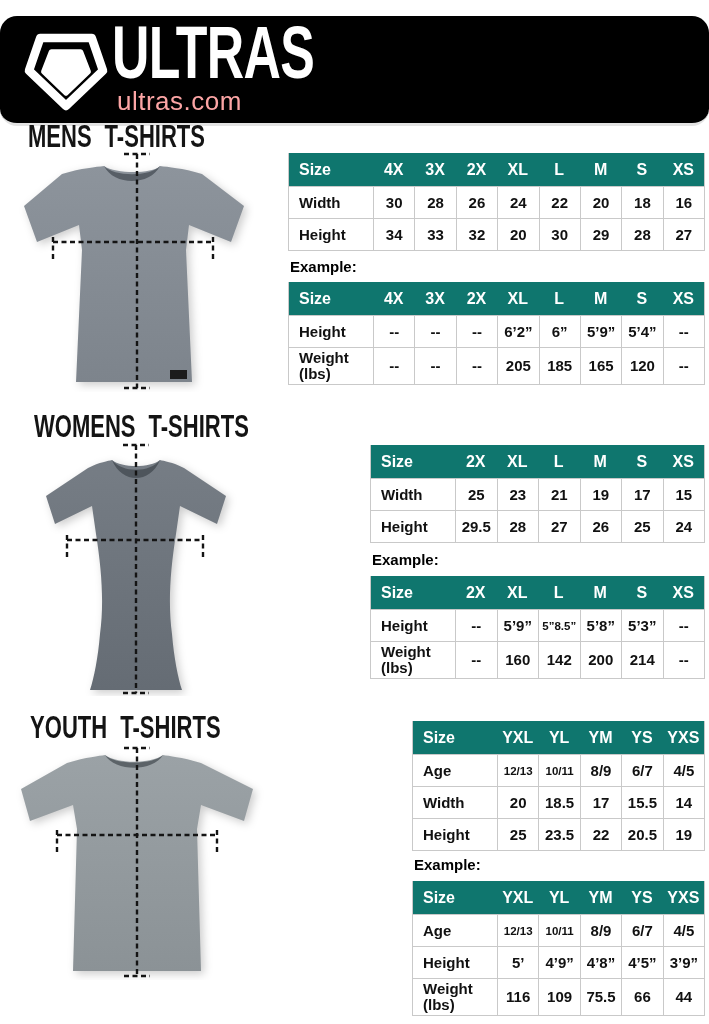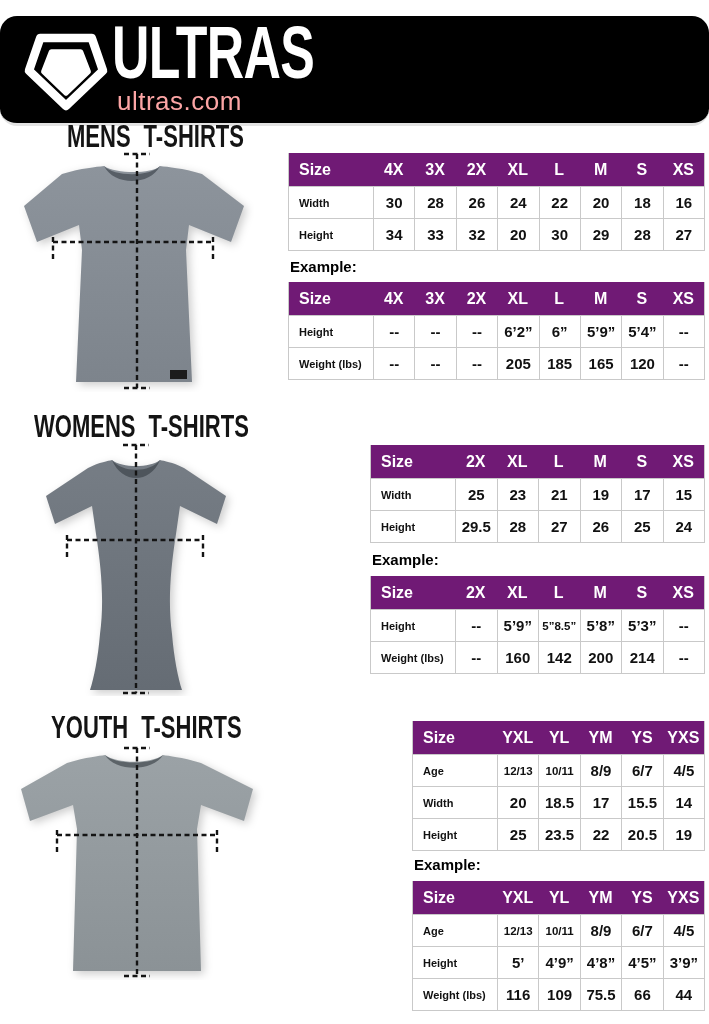--- a/index.html
+++ b/index.html
@@ -7,40 +7,40 @@
 
   
   .header { position:absolute; left:0; top:16px; width:709px; height:107px; background:#000;
             border-bottom:3px solid #e3e3e3;border-radius:17px; }
   .logo-badge { position:absolute; left:22px; top:10px; width:88px; height:86px; }
   .brand { position:absolute; left:112px; top:-6px; color:#fff; font-weight:bold; font-size:74px;
            letter-spacing:-1px; transform:scaleX(0.70); transform-origin:left top; white-space:nowrap; }
   .site  { position:absolute; left:117px; top:70px; color:#fca5a5; font-size:26px; letter-spacing:0.5px; }
 
   
-  .section-title { position:absolute; left:0; width:272px; text-align:right; color:#141414;
+  .section-title { position:absolute; left:0; width:272px; text-align:left; color:#141414;
                    font-weight:bold; font-size:29px; white-space:nowrap; }
   .section-title span { display:inline-block; transform:scaleX(0.76) scaleY(1.08); transform-origin:center; word-spacing:9px; }
   #mens-title   { top:120px; }
   #womens-title { top:410px; }
   #youth-title  { top:711px; }
 
   
   .example-label { position:absolute; font-weight:bold; font-size:15px; color:#000000; }
 
   
   .sztable { position:absolute; background:#fff; border:1px solid #c9c9c9; border-top:none; box-sizing:border-box; }
   .trow { display:flex; align-items:stretch; min-height:31px; border-top:1px solid #c9c9c9; }
-  .trow.thead { background:#701a75; color:#fff; border-top:none; min-height:33px; }
+  .trow.thead { background:#0f766e; color:#fff; border-top:none; min-height:33px; }
   .tcell { flex:1 1 0; display:flex; align-items:center; justify-content:center;
            font-weight:bold; font-size:15px; color:#111; border-left:1px solid #c9c9c9;
            text-align:center; line-height:16px; padding:2px 0; }
   .trow.thead .tcell { border-left:none; color:#fff; font-size:16px; }
   .tcell.tlabel { flex:0 0 74px; justify-content:flex-start; padding-left:10px; border-left:none;
-                  text-align:left; font-size:11px; }
+                  text-align:left; font-size:15px; }
   .tcell.small { font-size:11.5px; }
 
   #mens-size-table    { left:288px; top:153px; width:417px; }
   #mens-example-table { left:288px; top:282px; width:417px; }
   #womens-size-table    { left:370px; top:445px; width:335px; }
   #womens-example-table { left:370px; top:576px; width:335px; }
   #youth-size-table    { left:412px; top:721px; width:293px; }
   #youth-example-table { left:412px; top:881px; width:293px; }
 
   #mens-example-label   { left:290px; top:258px; }

